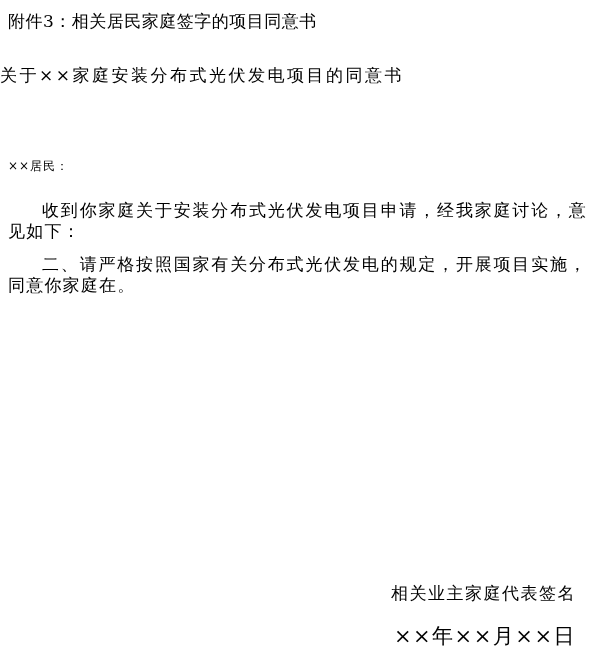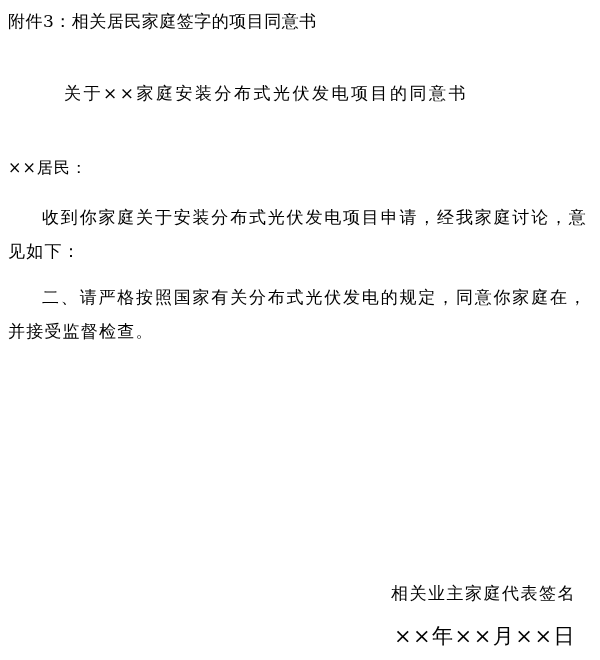--- a/index.html
+++ b/index.html
@@ -24,43 +24,43 @@
   .attachment-label {
     position: absolute;
     top: 10px;
     left: 8px;
     font-size: 17px;
     letter-spacing: 0.5px;
     white-space: nowrap;
   }
   .doc-title {
     position: absolute;
-    top: 82px;
+    top: 64px;
     left: 0;
     width: 532px;
-    text-align: center;
+    text-align: left;
     font-size: 17px;
     letter-spacing: 2.5px;
   }
   .salutation {
     position: absolute;
     top: 158px;
     left: 8px;
-    font-size: 16px;
+    font-size: 12px;
     letter-spacing: 1px;
   }
   .body-block {
     position: absolute;
     top: 200px;
     left: 8px;
     width: 580px;
   }
   .para {
     font-size: 17px;
-    line-height: 34px;
+    line-height: 21px;
     letter-spacing: 1.2px;
     text-indent: 2em;
     margin: 0 1px 4px 0;
     text-align: justify;
   }
   .para.p2 { margin-top: 12px; }
   .para.p3 { margin-top: 12px; }
   .signature {
     position: absolute;
     right: 24px;
@@ -85,20 +85,20 @@
 <div class="page">
 
   <div class="attachment-label">附件3：相关居民家庭签字的项目同意书</div>
 
   <div class="doc-title">关于××家庭安装分布式光伏发电项目的同意书</div>
 
   <div class="salutation">××居民：</div>
 
   <div class="body-block">
     <p class="para p1">收到你家庭关于安装分布式光伏发电项目申请，经我家庭讨论，意见如下：</p>
-    <p class="para p3">二、请严格按照国家有关分布式光伏发电的规定，同意你家庭在，并接受监督检查。</p>
+    <p class="para p3">二、请严格按照国家有关分布式光伏发电的规定，开展项目实施，同意你家庭在。</p>
   </div>
 
   <div class="signature">相关业主家庭代表签名</div>
 
   <div class="sign-date">××年××月××日</div>
 
 </div>
 
 </body></html>

